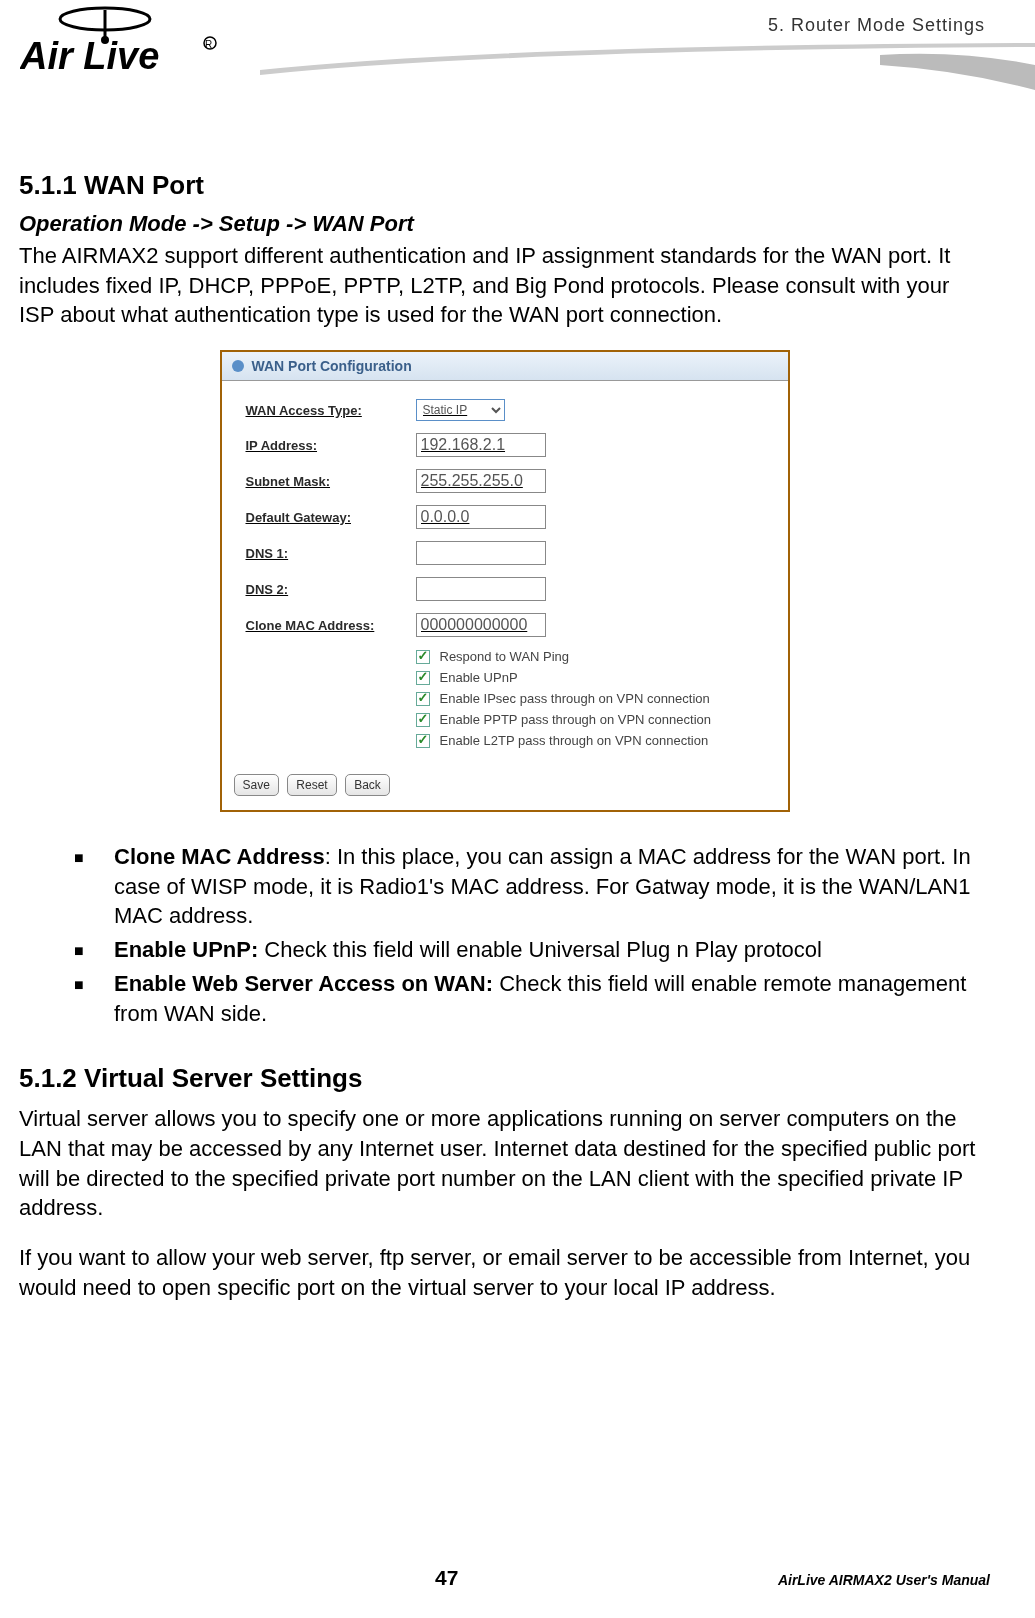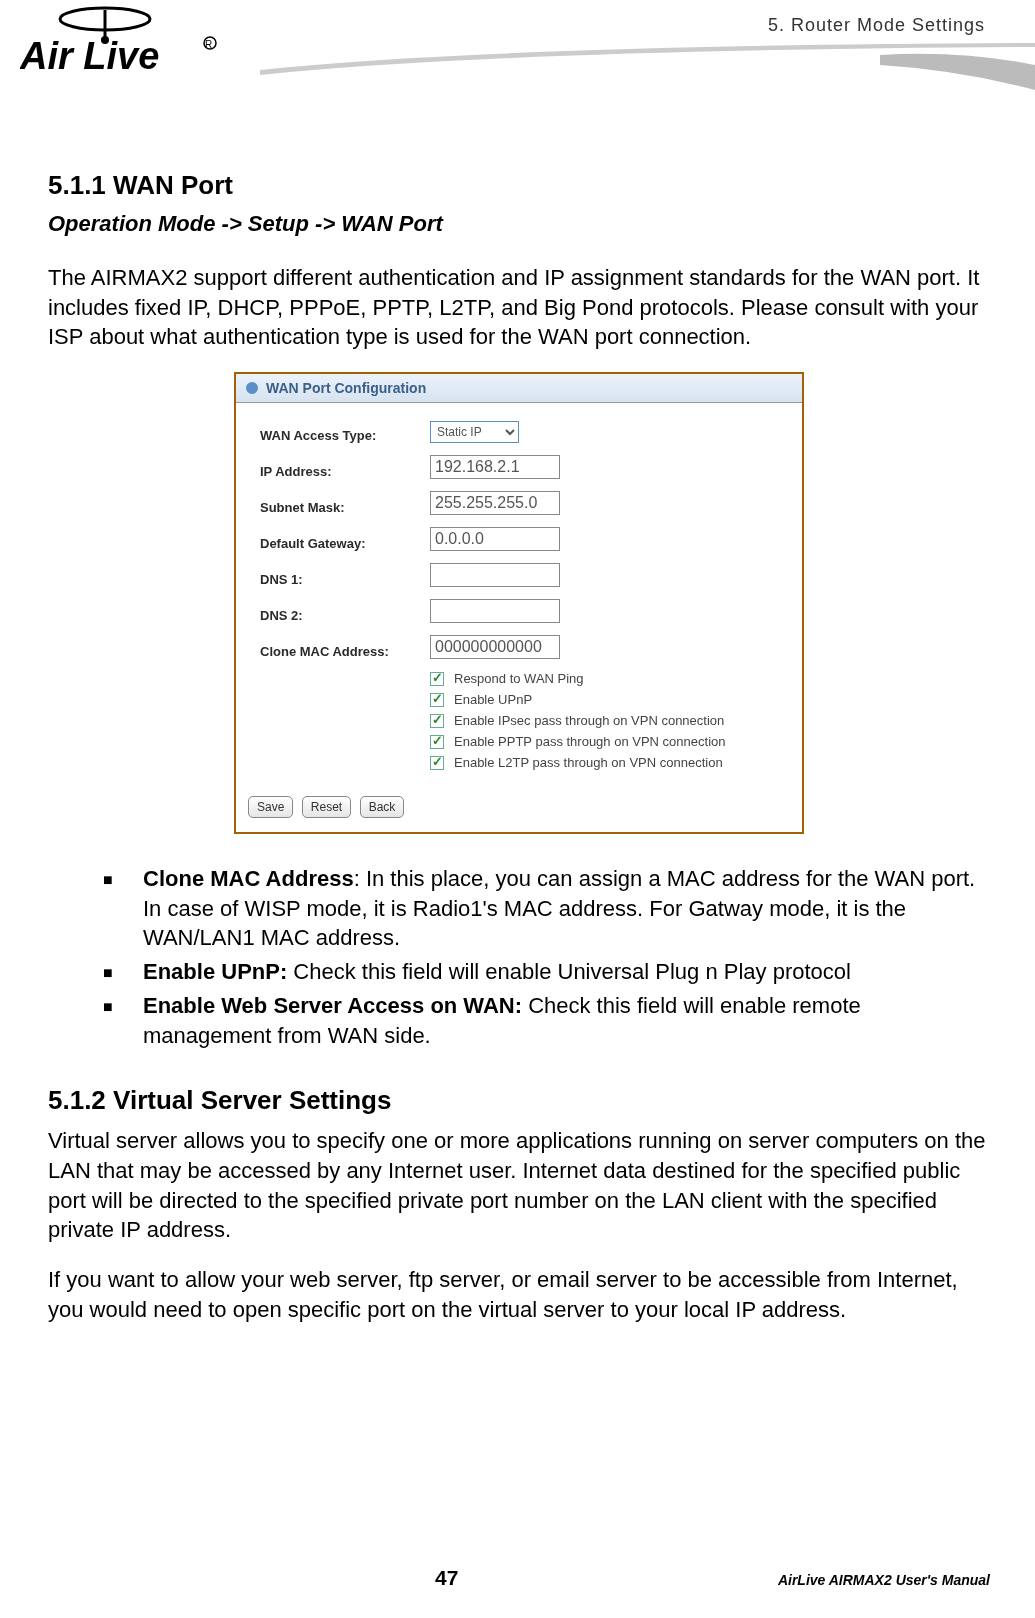--- a/index.html
+++ b/index.html
@@ -3,32 +3,32 @@
   <meta charset="utf-8">
   <style>
     * { margin: 0; padding: 0; box-sizing: border-box; }
     body { font-family: Arial, sans-serif; width: 1035px; height: 1618px; background: #fff; position: relative; }
     
     .header { position: relative; height: 130px; }
     .logo { position: absolute; left: 20px; top: 5px; width: 260px; height: 80px; }
     .header-text { position: absolute; right: 50px; top: 15px; font-size: 18px; color: #333; letter-spacing: 1px; }
     .swoosh { position: absolute; top: 35px; left: 0; right: 0; height: 60px; }
     
-    .content { padding: 40px 45px 0 48px; }
+    .content { padding: 40px 45px 0 19px; }
     
     .section-title { font-size: 26px; font-weight: bold; margin-bottom: 10px; color: #000; }
-    .breadcrumb { font-size: 22px; font-style: italic; font-weight: bold; margin-bottom: 26px; color: #000; }
+    .breadcrumb { font-size: 22px; font-style: italic; font-weight: bold; margin-bottom: 4px; color: #000; }
     .body-text { font-size: 22px; line-height: 1.35; color: #000; margin-bottom: 20px; }
     
     .config-box { width: 570px; margin: 18px auto 30px auto; border: 2px solid #a16207; background: #fff; }
     .config-header { background: linear-gradient(to bottom, #ebf2fa 0%, #d6e3f0 100%); border-bottom: 1px solid #999; padding: 6px 10px; display: flex; align-items: center; }
     .config-bullet { width: 12px; height: 12px; border-radius: 50%; background: #5a8fc8; margin-right: 8px; }
     .config-title { font-size: 14px; font-weight: bold; color: #3a5f8a; }
     .config-body { padding: 18px 24px 10px 24px; }
-    .config-row { display: flex; align-items: flex-end; margin-bottom: 12px; }
+    .config-row { display: flex; align-items: center; margin-bottom: 12px; text-decoration: underline; }
     .config-label { width: 170px; font-size: 13px; font-weight: bold; color: #2a2a2a; }
     .config-input { width: 130px; height: 24px; border: 1px solid #888; font-size: 16px; padding: 0 4px; background: #fff; color: #555; }
     .config-select { width: 89px; height: 22px; border: 1px solid #5a8fc8; font-size: 12px; background: #fff; padding: 0 2px; color: #555; }
     .checkbox-row { display: flex; align-items: center; margin-bottom: 6px; padding-left: 170px; }
     .checkbox { width: 14px; height: 14px; border: 1px solid #6a9; margin-right: 10px; position: relative; background: #fff; }
     .checkbox::after { content: "✓"; position: absolute; top: -3px; left: 1px; color: #2a8a2a; font-size: 13px; font-weight: bold; }
     .checkbox-label { font-size: 13px; color: #444; }
     .button-row { padding: 10px 12px 14px 12px; }
     .cfg-btn { font-size: 12px; padding: 3px 8px; border: 1px solid #888; border-radius: 5px; background: linear-gradient(to bottom, #fff, #e5e5e5); margin-right: 4px; color: #333; cursor: pointer; }
     

